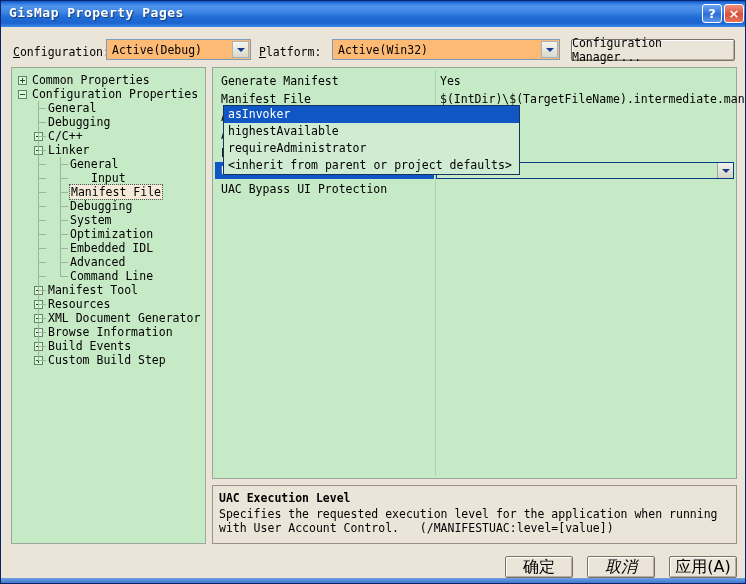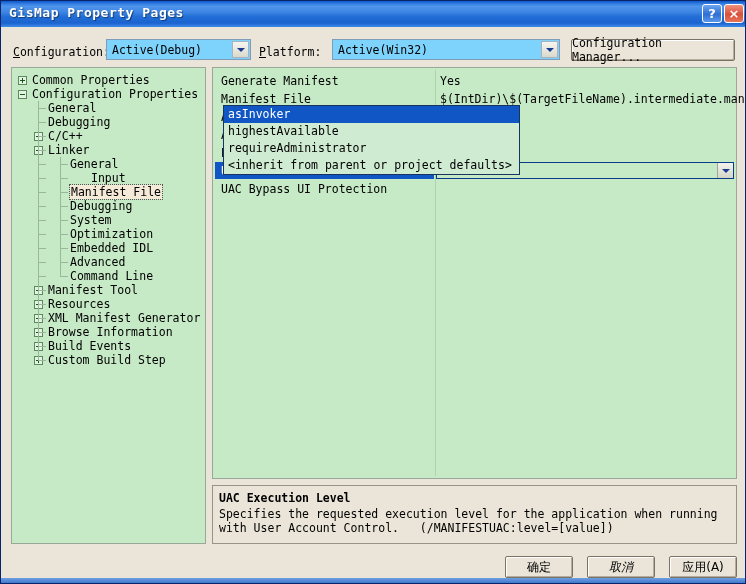--- a/index.html
+++ b/index.html
@@ -78,21 +78,21 @@
     font-size: 11.5px;
     color: #000000;
     white-space: nowrap;
   }
   .label u { text-decoration: underline; }
 
   .combo {
     position: absolute;
     box-sizing: border-box;
     height: 21px;
-    background: #7dd3fc;
+    background: #fdba74;
     border: 1px solid #7f9db9;
     cursor: pointer;
   }
   .combo .val {
     position: absolute;
     left: 5px; top: 3px;
     font-family: "DejaVu Sans Mono", monospace;
     font-size: 11.5px;
     color: #000;
     white-space: nowrap;
@@ -321,21 +321,21 @@
     top: 555px;
     width: 68px; height: 22px;
     box-sizing: border-box;
     background: #EAE5D8;
     border: 1px solid #7a7262;
     border-radius: 2px;
     display: flex;
     align-items: center;
     justify-content: center;
     font-family: "DejaVu Sans", sans-serif;
-    font-size: 12px;
+    font-size: 16px;
     color: #000;
     cursor: pointer;
     box-shadow: inset 1px 1px 0 #ffffff, inset -1px -1px 0 #b5ae9e;
   }
   .statusstrip {
     position: absolute;
     left: 0; bottom: 0;
     width: 746px; height: 5px;
     background: linear-gradient(to bottom, #6f9fe0, #3f78cf);
   }
@@ -430,21 +430,21 @@
       <div class="tnode" style="position: absolute; left: 0px; top: 215px; width: 193px;">
         <span class="expander plus" style="left: 22px;"></span>
         <span class="tlabel" style="left: 36px;">Manifest Tool</span>
       </div>
       <div class="tnode" style="position: absolute; left: 0px; top: 229px; width: 193px;">
         <span class="expander plus" style="left: 22px;"></span>
         <span class="tlabel" style="left: 36px;">Resources</span>
       </div>
       <div class="tnode" style="position: absolute; left: 0px; top: 243px; width: 193px;">
         <span class="expander plus" style="left: 22px;"></span>
-        <span class="tlabel" style="left: 36px;">XML Manifest Generator</span>
+        <span class="tlabel" style="left: 36px;">XML Document Generator</span>
       </div>
       <div class="tnode" style="position: absolute; left: 0px; top: 257px; width: 193px;">
         <span class="expander plus" style="left: 22px;"></span>
         <span class="tlabel" style="left: 36px;">Browse Information</span>
       </div>
       <div class="tnode" style="position: absolute; left: 0px; top: 271px; width: 193px;">
         <span class="expander plus" style="left: 22px;"></span>
         <span class="tlabel" style="left: 36px;">Build Events</span>
       </div>
       <div class="tnode" style="position: absolute; left: 0px; top: 285px; width: 193px;">

